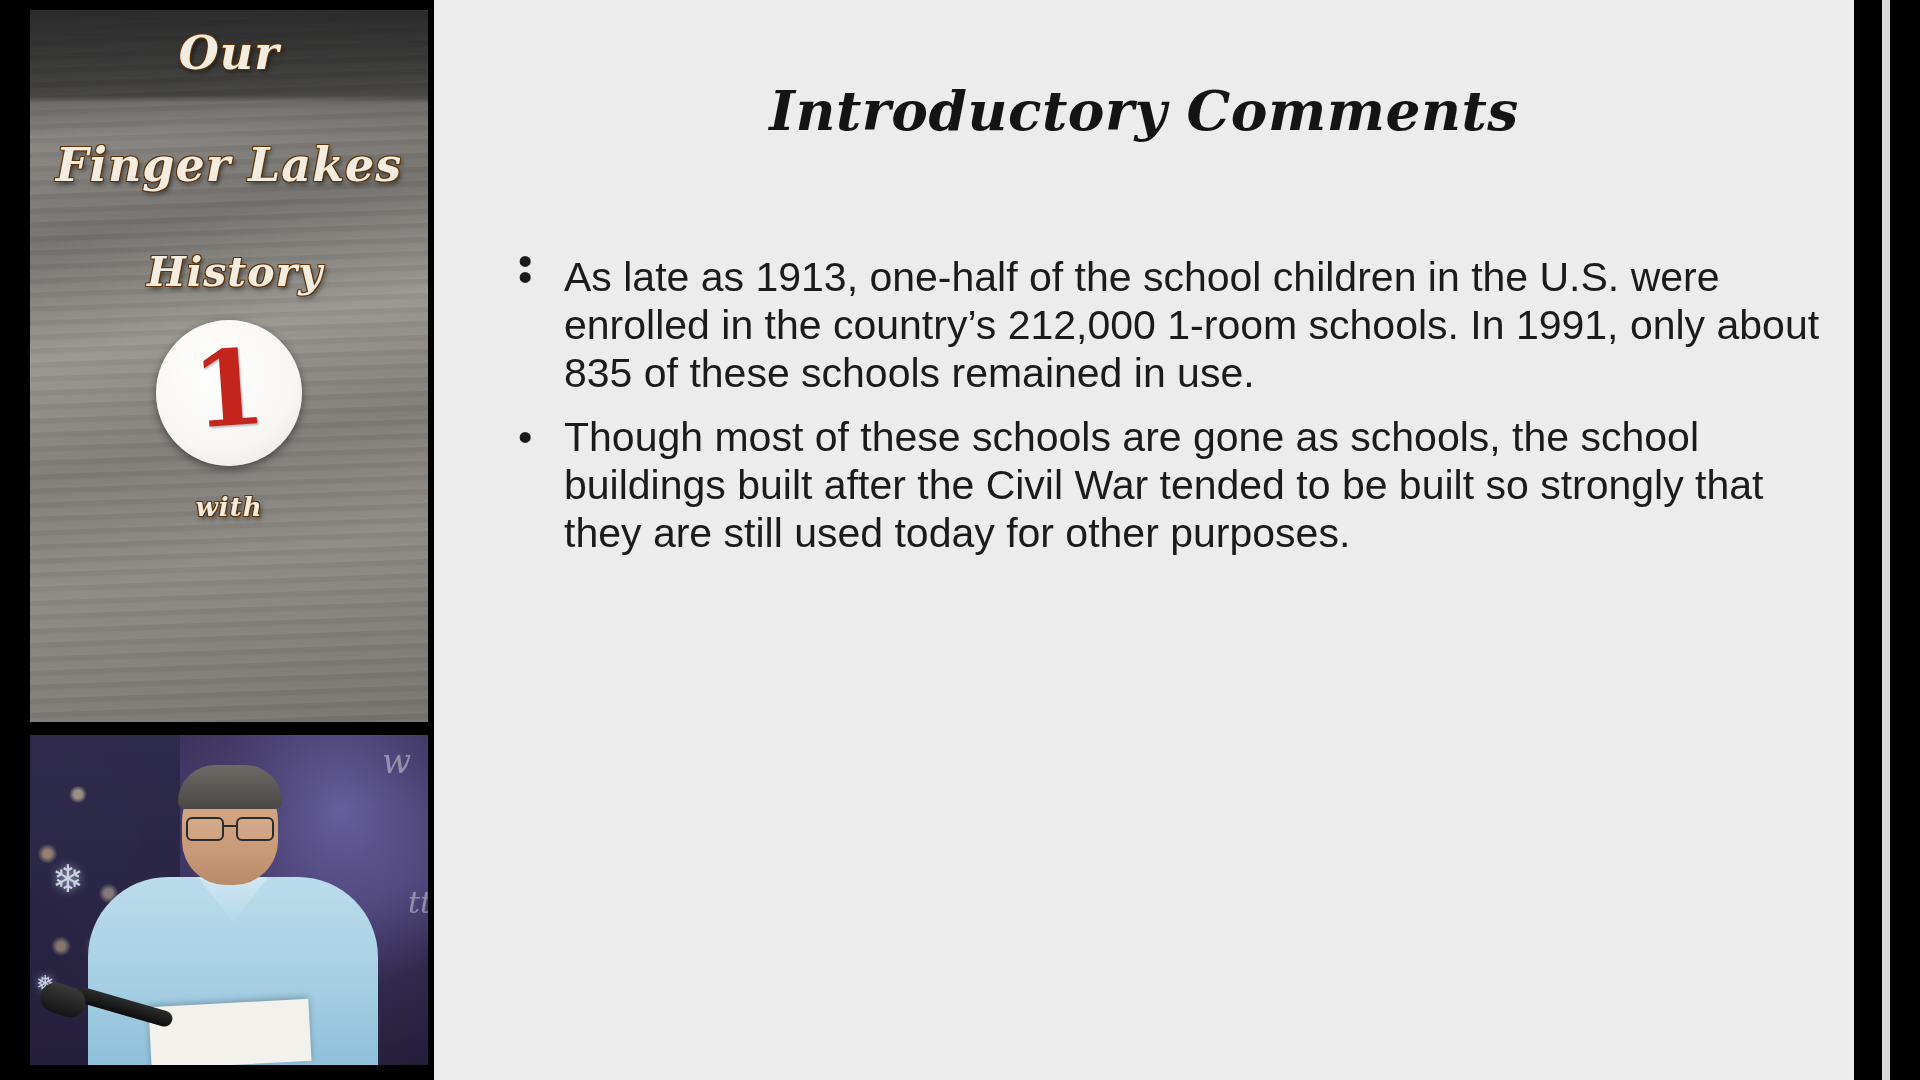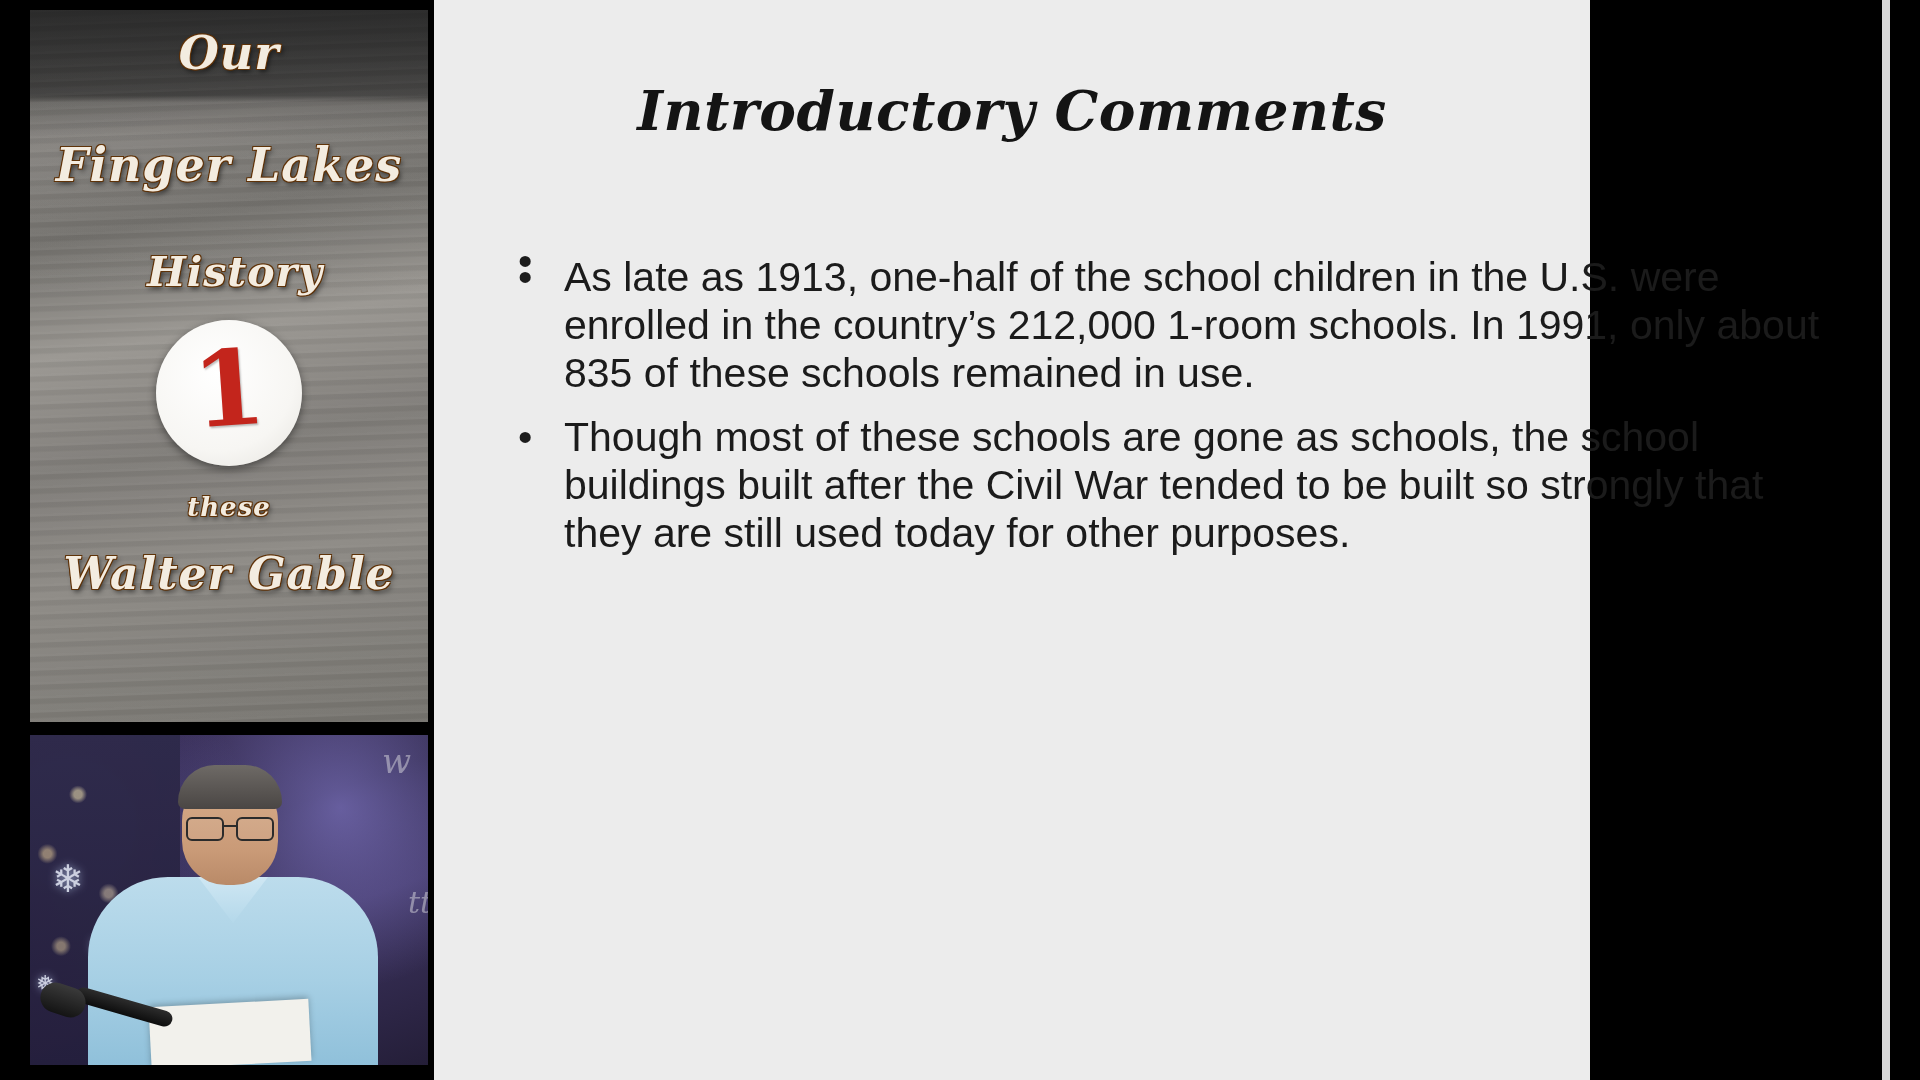--- a/index.html
+++ b/index.html
@@ -249,21 +249,21 @@
     font-style: italic;
   }
   .wm1 { left: 352px; top: 6px;  font-size: 34px; }
   .wm2 { left: 378px; top: 150px; font-size: 30px; text-align: center; }
 
   
   .slide {
     position: absolute;
     left: 434px;
     top: 0;
-    width: 1156px;
+    width: 1420px;
     height: 1080px;
     background: #ececec;
   }
   .slide-title {
     position: absolute;
     left: 0; right: 0;
     top: 78px;
     text-align: center;
     font-family: "DejaVu Serif", serif;
     font-weight: bold;
@@ -322,22 +322,21 @@
 
     <div class="title-card">
       <div class="brand-line brand-our">Our</div>
       <div class="brand-line brand-fl">Finger Lakes</div>
       <div class="brand-line brand-history">History</div>
 
       <div class="ep-badge">
         <span>1</span>
       </div>
 
-      <div class="brand-line brand-with">these</div>
-      <div class="brand-line brand-host">Walter Gable</div>
+      <div class="brand-line brand-with">with</div>
     </div>
 
     <div class="cam-tile">
       <div class="cam-bg"></div>
       <div class="cam-tree"></div>
       <div class="snowflake sf1">❄</div>
       <div class="snowflake sf2">❄</div>
       <div class="snowflake sf3">❅</div>
 
       <div class="cam-person-body"></div>

